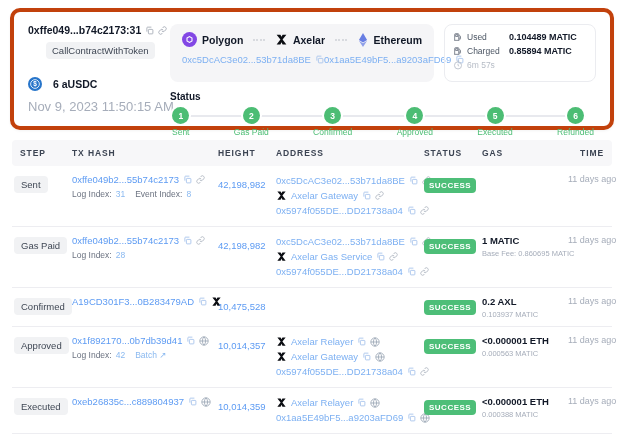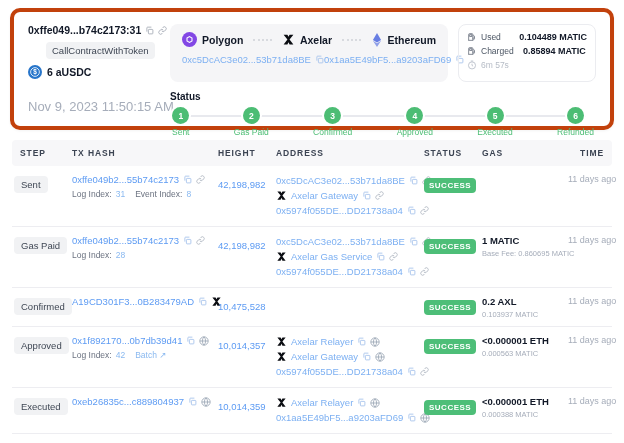--- a/index.html
+++ b/index.html
@@ -7,35 +7,35 @@
     font-family:"Liberation Sans", sans-serif; color:#1f2937; }
 
   
   .card { margin:8px 10px 10px; border:4px solid #c2410c; border-radius:10px;
     box-shadow:0 1px 3px rgba(0,0,0,.05); padding:12px 14px; display:flex; gap:14px; height:122px; }
   .card-left { width:128px; flex-shrink:0; display:flex; flex-direction:column; }
   .id-row { display:flex; align-items:center; gap:4px; white-space:nowrap; }
   .tx-id { font-size:10.5px; font-weight:bold; color:#111827; }
   .method-badge { margin-top:6px; align-self:flex-start; background:#f1f2f4; color:#3f4754;
     font-size:9.5px; padding:3px 6px; border-radius:4px;margin-left:18px; }
-  .token-row { margin-top:6px; display:flex; align-items:center; gap:5px;
+  .token-row { margin-top:18px; display:flex; align-items:center; gap:11px;
     font-size:10.5px; font-weight:bold; color:#111827; }
   .timestamp { margin-top:auto; font-size:13px; color:#a6adba; white-space:nowrap; }
 
   .card-main { flex:1; display:flex; flex-direction:column; min-width:0; }
   .top-row { display:flex; gap:10px; }
   .chain-panel { flex:1; background:#f5f5f7; border-radius:8px; padding:8px 12px 7px; min-width:0; }
   .chain-row { display:flex; align-items:center; }
   .chain { display:flex; align-items:center; gap:5px; font-size:10.5px; font-weight:bold;
     color:#111827; white-space:nowrap; }
   .dash { flex:1; border-top:2px dotted #d8dadf; margin:0 10px; height:0; }
   .addr-row { display:flex; justify-content:space-between; margin-top:7px; }
   .addr-item { display:flex; align-items:center; gap:4px; font-size:9.5px; color:#7db0f2; white-space:nowrap; }
 
-  .gas-panel { width:138px; flex-shrink:0; border:1px solid #ebecf0; border-radius:8px; padding:7px 8px; }
+  .gas-panel { width:152px; flex-shrink:0; border:1px solid #ebecf0; border-radius:8px; padding:7px 8px; }
   .gas-line { display:flex; align-items:center; gap:4px; margin-bottom:4px; white-space:nowrap; }
   .gas-label { font-size:8.5px; color:#4b5563; width:38px; }
   .gas-value { font-size:9px; font-weight:bold; color:#111827; }
   .duration { font-size:8.5px; color:#b6bcc6; }
 
   .status-label { margin-top:9px; font-size:10px; font-weight:bold; color:#111827; }
   .steps { position:relative; margin-top:5px; display:flex; justify-content:space-between; padding:0 2px; }
   .steps .track { position:absolute; left:10px; right:10px; top:8px; border-top:2px solid #e8e9ee; }
   .step { position:relative; display:flex; flex-direction:column; align-items:center; gap:3px; z-index:1; }
   .step-circle { width:17px; height:17px; border-radius:50%; background:#4cbd74; color:#fff;

